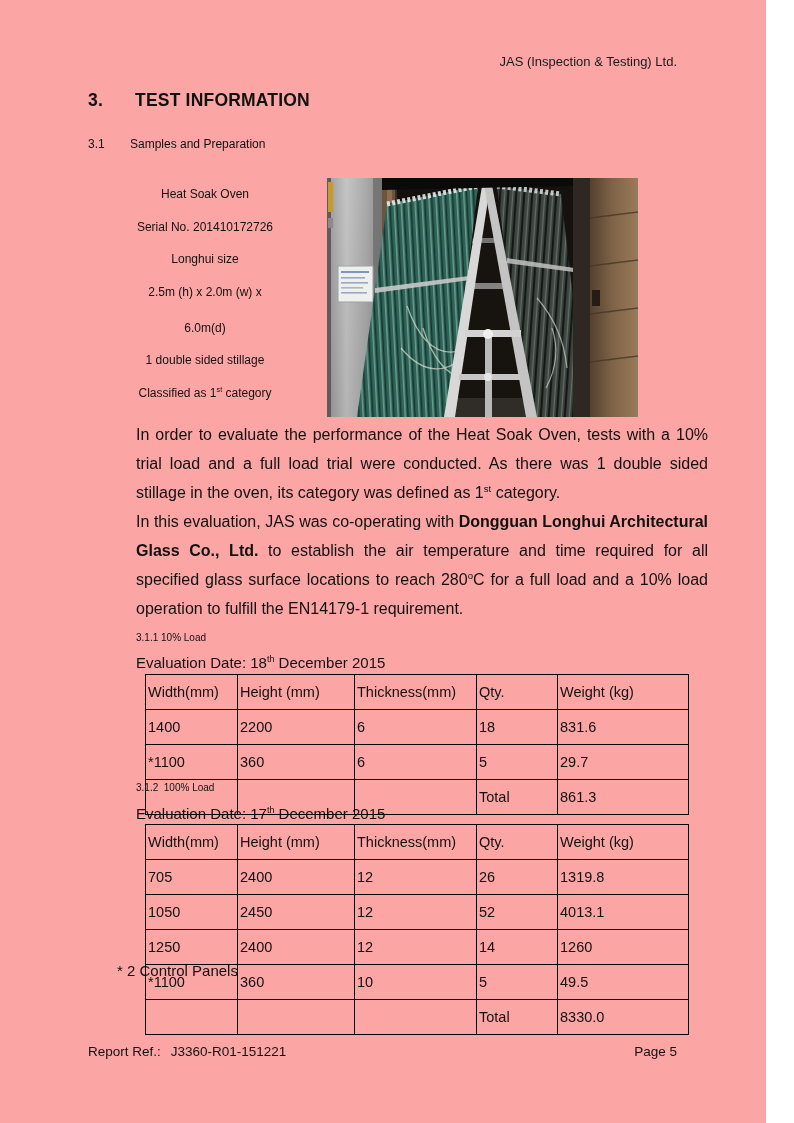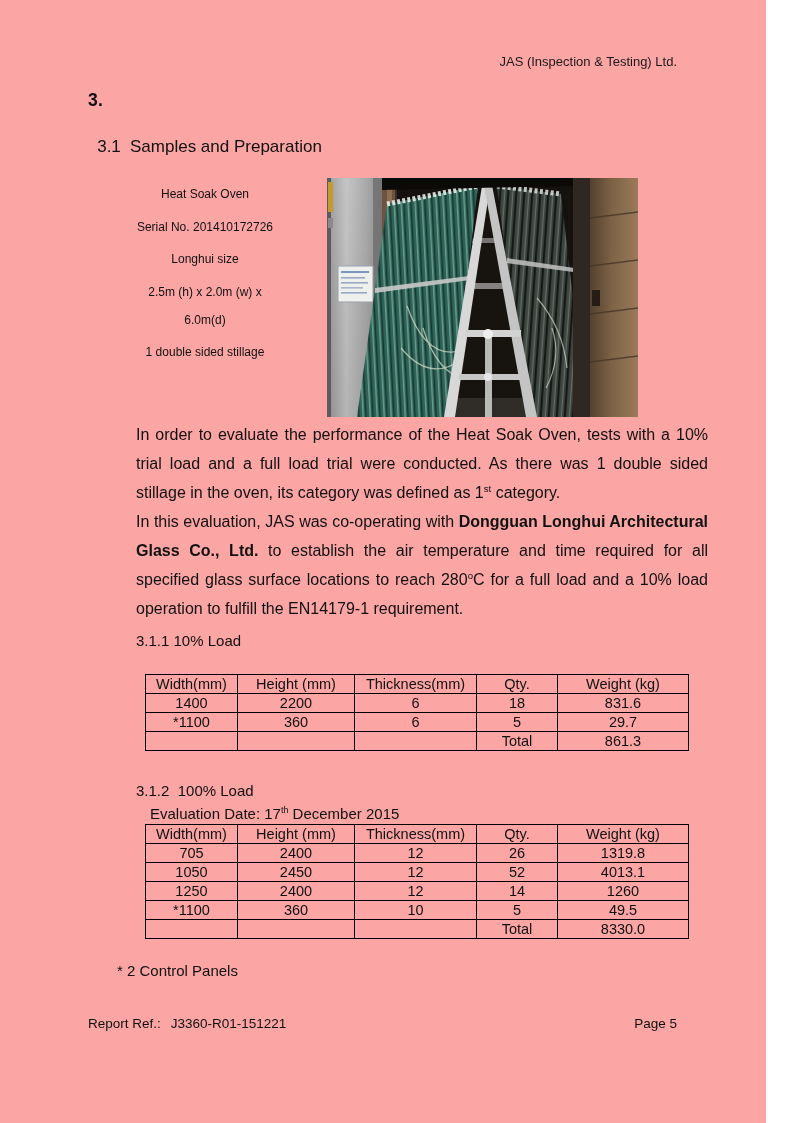--- a/index.html
+++ b/index.html
@@ -27,35 +27,34 @@
     font-size: 17.5px;
     font-weight: bold;
     letter-spacing: 0.2px;
   }
   .sec-heading .num { width: 47px; }
   .sub-heading {
     position: absolute;
     top: 137px;
     left: 88px;
     display: flex;
-    font-size: 17px;
-    text-align: center;
+    font-size: 12px;
   }
   .sub-heading .num { width: 42px; }
 
   .oven-info {
     position: absolute;
     top: 184px;
     left: 88px;
     width: 234px;
     text-align: center;
     font-size: 12px;
   }
   .oven-info .line { line-height: 20px; margin-bottom: 12.5px; }
-  .oven-info .line.tight { margin-bottom: 8px; }
+  .oven-info .line.tight { margin-bottom: 16px; }
 
   .photo {
     position: absolute;
     left: 327px;
     top: 178px;
     width: 311px;
     height: 239px;
     overflow: hidden;
   }
   .photo svg { display: block; }
@@ -70,93 +69,95 @@
     margin: 0;
   }
   .para1 { top: 420px; }
   .para2 { top: 507px; }
 
   sup { font-size: 60%; vertical-align: super; line-height: 0; }
 
   .mini-heading {
     position: absolute;
     left: 136px;
-    font-size: 15px;
+    font-size: 10px;
     white-space: pre-wrap;
   }
   .h311 { top: 632px; }
   .h312 { top: 782px; }
   .eval-date {
     position: absolute;
     left: 136px;
     font-size: 15px;
   }
   .date1 { top: 654px; }
-  .date2 { top: 805px; margin-left: 14px; }
+  .date2 { top: 805px; }
 
   table.dtable {
     position: absolute;
     left: 145px;
     width: 543px;
     border-collapse: collapse;
     table-layout: fixed;
   }
   .t1 { top: 674px; }
   .t2 { top: 824px; }
   table.dtable th, table.dtable td {
     border: 1.5px solid #000000;
     font-size: 14.5px;
     font-weight: normal;
-    text-align: center;
+    text-align: left;
     height: 18px;
     line-height: 18px;
-    padding: 0 2px;
+    padding: 8px 2px;
     overflow: hidden;
   }
 
   .note {
     position: absolute;
     left: 117px;
     top: 962px;
     font-size: 15px;
   }
   .footer {
     position: absolute;
     left: 88px;
     right: 89px;
-    top: 1016px;
+    top: 1044px;
     display: flex;
     justify-content: space-between;
     font-size: 13.5px;
   }
   .footer .ref-value { margin-left: 10px; }
 </style>
 </head>
 <body>
 
 <div class="page">
 
   <div class="company-header">JAS (Inspection &amp; Testing) Ltd.</div>
 
   <div class="sec-heading">
     <span class="num">3.</span>
+    <span>TEST INFORMATION</span>
   </div>
 
   <div class="sub-heading">
     <span class="num">3.1</span>
     <span>Samples and Preparation</span>
   </div>
 
   <div class="oven-info">
     <div class="line">Heat Soak Oven</div>
     <div class="line">Serial No. 201410172726</div>
     <div class="line">Longhui size</div>
     <div class="line tight">2.5m (h) x 2.0m (w) x</div>
     <div class="line">6.0m(d)</div>
     <div class="line">1 double sided stillage</div>
+    <div class="line"><span>Classified as 1</span><sup>st</sup><span> category</span></div>
   </div>
 
   <div class="photo">
     <svg viewBox="0 0 311 239" width="311" height="239">
       <defs>
         <linearGradient id="gSteel" x1="0" x2="1" y1="0" y2="0">
           <stop offset="0" stop-color="#8f8f8f"></stop>
             <stop offset="0.35" stop-color="#c7c7c7"></stop>
           <stop offset="0.7" stop-color="#a5a5a5"></stop>
             <stop offset="1" stop-color="#7e7e7e"></stop>
@@ -229,20 +230,21 @@
       <rect x="265" y="112" width="8" height="16" fill="#241c15"></rect>
       <polygon points="55,0 246,0 246,8 55,12" fill="#0c0a08"></polygon>
     </svg>
   </div>
 
   <p class="para para1"><span>In order to evaluate the performance of the Heat Soak Oven, tests with a 10% trial load and a full load trial were conducted. As there was 1 double sided stillage in the oven, its category was defined as 1</span><sup>st</sup><span> category.</span></p>
 
   <p class="para para2"><span>In this evaluation, JAS was co-operating with </span><b>Dongguan Longhui Architectural Glass Co., Ltd.</b><span> to establish the air temperature and time required for all specified glass surface locations to reach 280</span><sup>o</sup><span>C for a full load and a 10% load operation to fulfill the EN14179-1 requirement.</span></p>
 
   <div class="mini-heading h311">3.1.1 10% Load</div>
+  <div class="eval-date date1"><span>Evaluation Date: 18</span><sup>th</sup><span> December 2015</span></div>
 
   <table class="dtable t1">
     <colgroup>
         <col style="width:92px">
         <col style="width:117px">
         <col style="width:122px">
         <col style="width:81px">
         <col style="width:131px">
       </colgroup>
     <thead>

